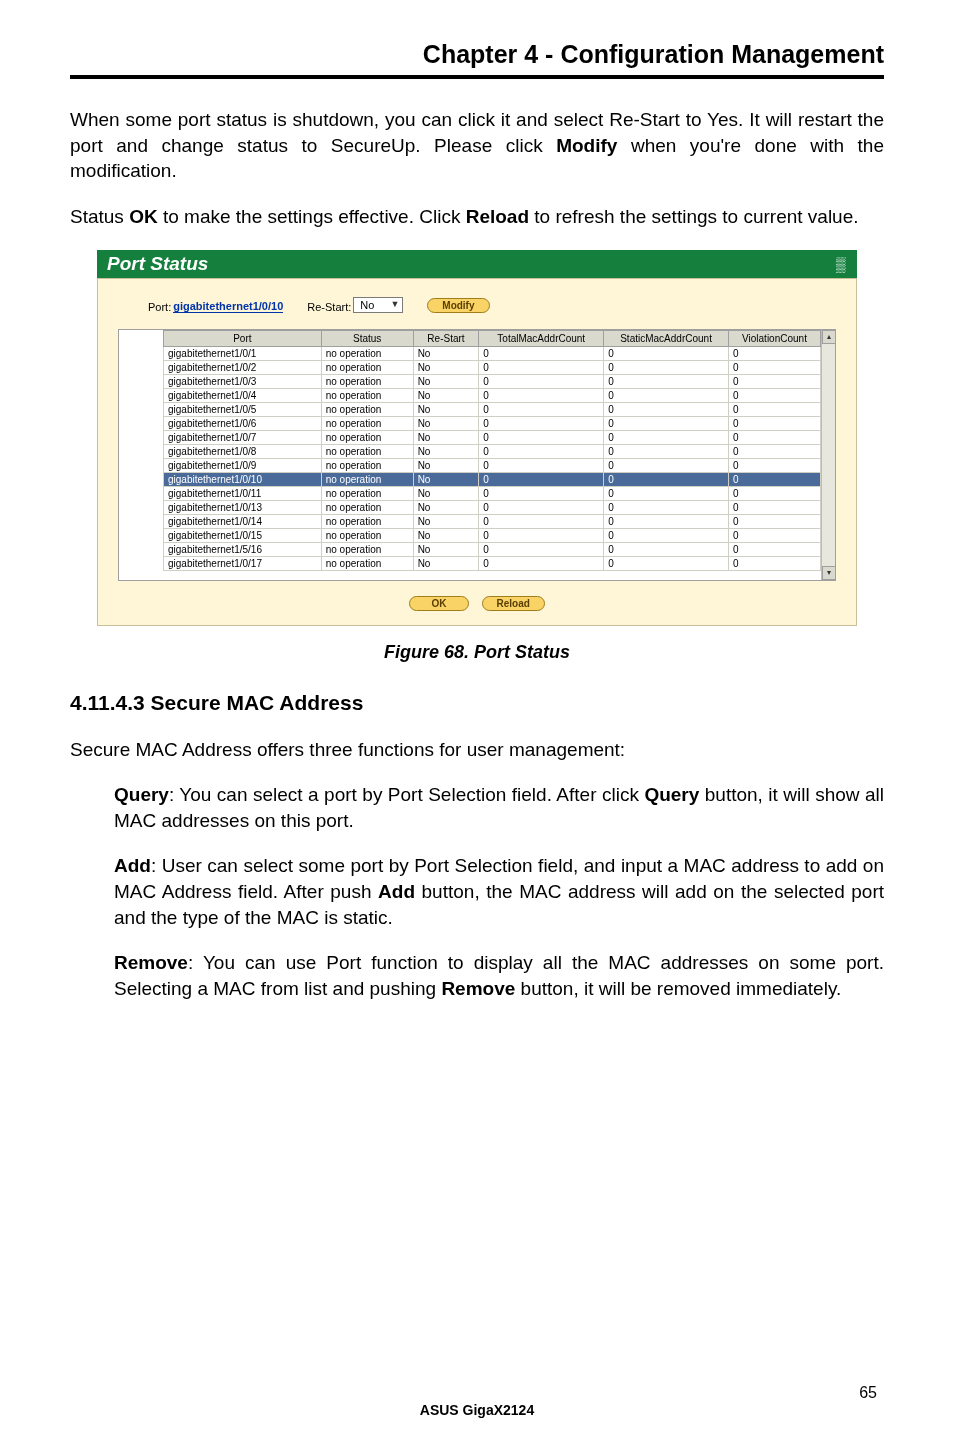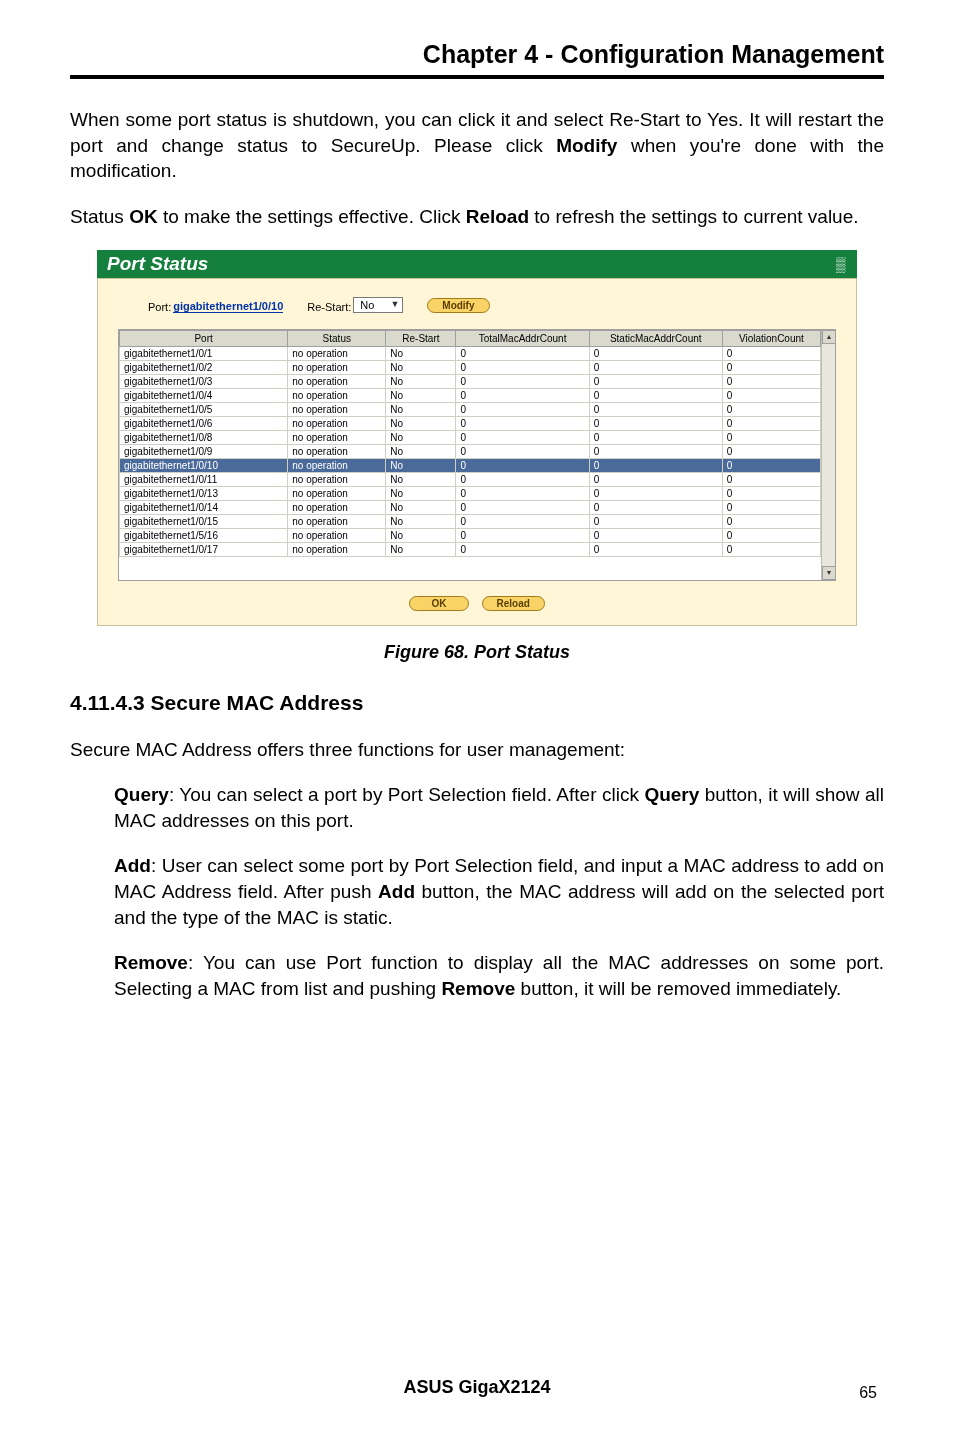--- a/index.html
+++ b/index.html
@@ -99,20 +99,21 @@
     font-weight: bold;
     color: #5a3e00;
     text-align: center;
   }
   .table-scroll {
     position: relative;
     background: #ffffff;
     border: 1px solid #9f9f9f;
     height: 252px;
     overflow: hidden;
+    padding-left: 44px;
   }
   .data-table {
     width: calc(100% - 14px);
     border-collapse: collapse;
     font-size: 10px;
     table-layout: fixed;
   }
   .data-table th {
     background: #d9d9ce;
     border: 1px solid #9f9f9f;
@@ -177,26 +178,26 @@
   }
   .indent-block {
     margin-left: 44px;
     margin-bottom: 20px;
     font-size: 19px;
     line-height: 1.35;
     text-align: justify;
   }
   .footer {
     position: absolute;
-    bottom: 40px;
+    bottom: 20px;
     left: 0;
     width: 100%;
     text-align: center;
     font-weight: bold;
-    font-size: 18px;
+    font-size: 14px;
   }
   .page-num {
     position: absolute;
     bottom: 36px;
     right: 77px;
     font-size: 16px;
     font-weight: normal;
   }
 </style>
 </head>
@@ -293,20 +294,28 @@
               </tr>
               <tr>
                 <td>gigabitethernet1/0/6</td>
                 <td>no operation</td>
                 <td>No</td>
                 <td>0</td>
                 <td>0</td>
                 <td>0</td>
               </tr>
               <tr>
+                <td>gigabitethernet1/0/7</td>
+                <td>no operation</td>
+                <td>No</td>
+                <td>0</td>
+                <td>0</td>
+                <td>0</td>
+              </tr>
+              <tr>
                 <td>gigabitethernet1/0/8</td>
                 <td>no operation</td>
                 <td>No</td>
                 <td>0</td>
                 <td>0</td>
                 <td>0</td>
               </tr>
               <tr>
                 <td>gigabitethernet1/0/9</td>
                 <td>no operation</td>

